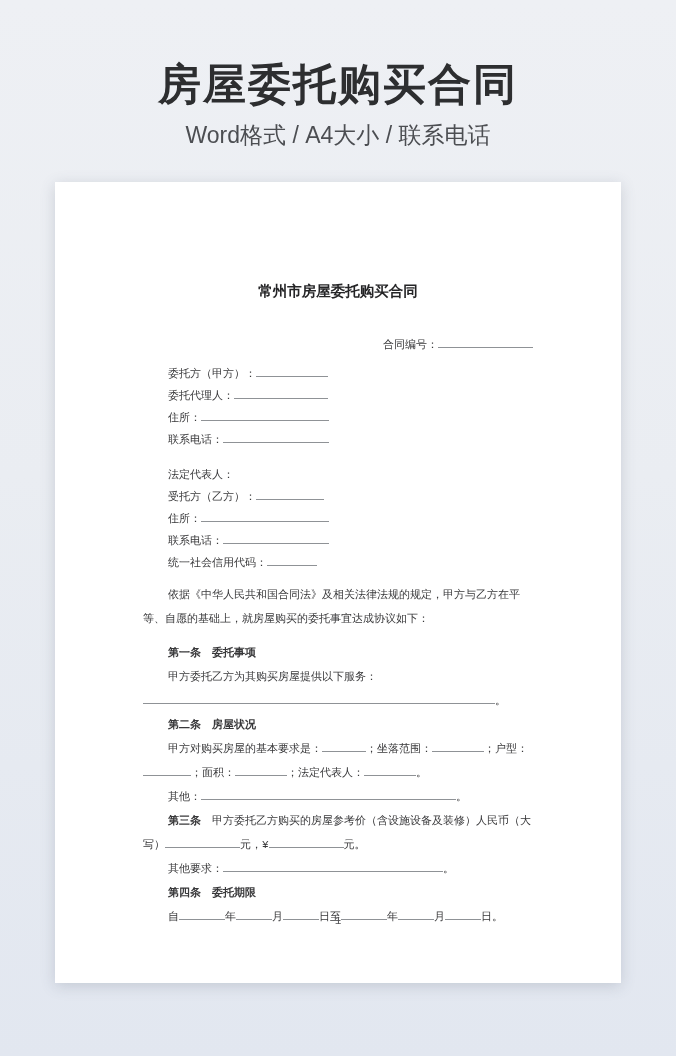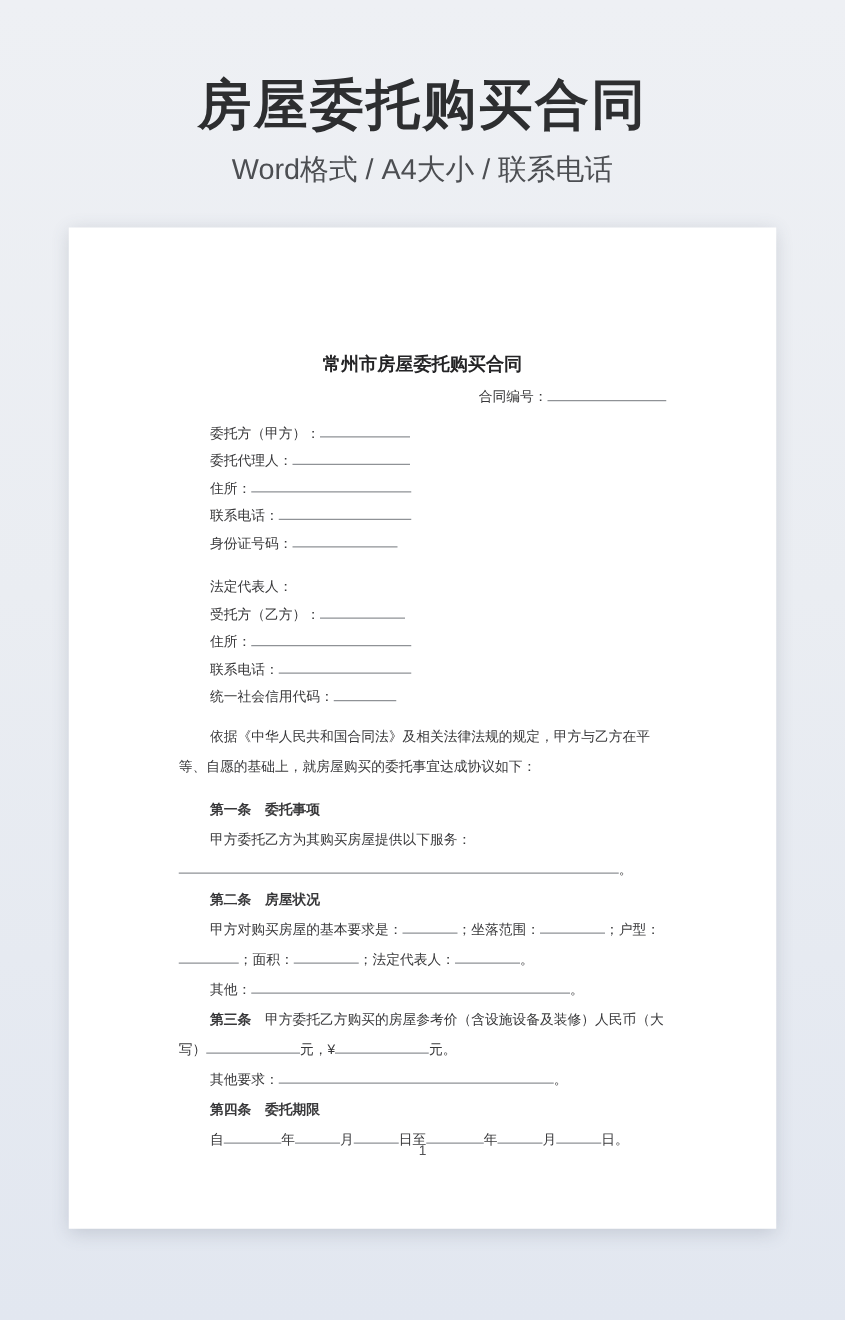--- a/index.html
+++ b/index.html
@@ -35,36 +35,36 @@
   
   .page {
     position: relative;
     width: 566px;
     height: 801px;
     margin: 33px auto 0 auto;
     box-sizing: border-box;
     background: #ffffff;
     box-shadow: 0 3px 14px rgba(70, 80, 100, 0.20);
     padding: 100px 88px 0 88px;
-    font-family: Liberation Sans, sans-serif;
+    font-family: Liberation Mono, monospace;
     font-size: 11px;
     color: #38383a;
   }
 
   .doc-title {
     font-size: 14.5px;
     font-weight: bold;
     text-align: center;
     color: #242426;
     line-height: 20px;
   }
 
   .contract-no {
     text-align: right;
-    margin-top: 7px;
+    margin-top: 34px;
     line-height: 18px;
   }
 
   .fields { margin-top: 9px; }
   .fields.second { margin-top: 13px; }
   .field-row { line-height: 22px; text-indent: 25px; white-space: nowrap; }
 
   .blank {
     display: inline-block;
     height: 11px;
@@ -102,21 +102,20 @@
 
     <div class="contract-no">
       <span>合同编号：</span><span class="blank" id="contract-blank" style="width: 95px;"></span>
     </div>
 
     <div class="fields" id="party-a">
         <div class="field-row"><span>委托方（甲方）：</span><span class="blank" style="width: 72px;"></span></div>
         <div class="field-row"><span>委托代理人：</span><span class="blank" style="width: 94px;"></span></div>
         <div class="field-row"><span>住所：</span><span class="blank" style="width: 128px;"></span></div>
         <div class="field-row"><span>联系电话：</span><span class="blank" style="width: 106px;"></span></div>
-        <div class="field-row"><span>身份证号码：</span><span class="blank" style="width: 84px;"></span></div>
       </div>
     <div class="fields second" id="party-b">
         <div class="field-row"><span>法定代表人：</span></div>
         <div class="field-row"><span>受托方（乙方）：</span><span class="blank" style="width: 68px;"></span></div>
         <div class="field-row"><span>住所：</span><span class="blank" style="width: 128px;"></span></div>
         <div class="field-row"><span>联系电话：</span><span class="blank" style="width: 106px;"></span></div>
         <div class="field-row"><span>统一社会信用代码：</span><span class="blank" style="width: 50px;"></span></div>
       </div>
 
     <div class="body-block" id="doc-body">

